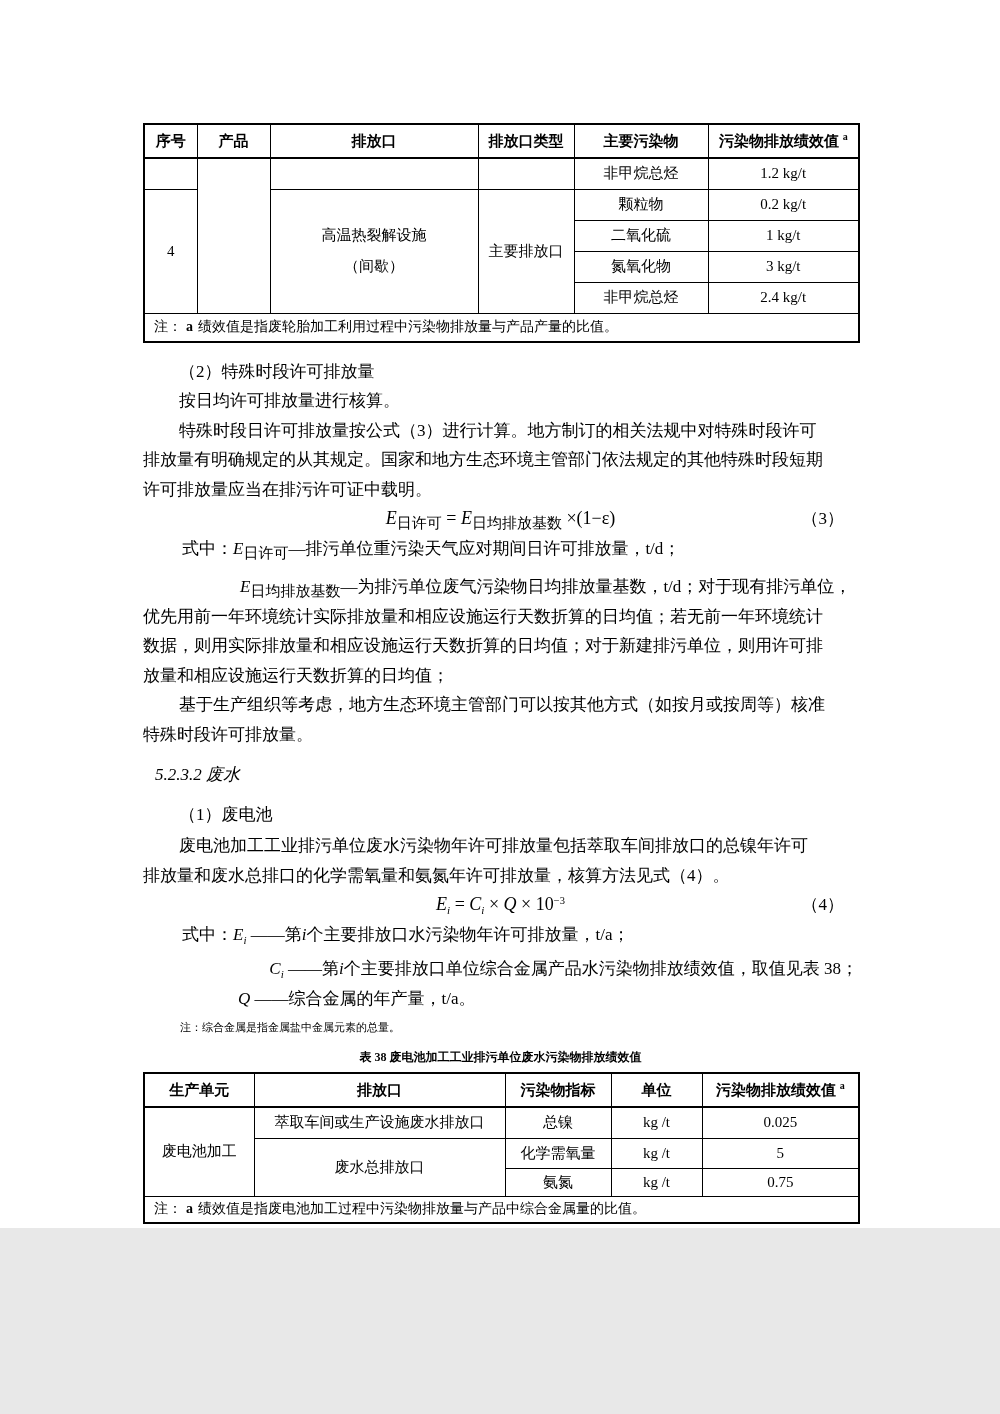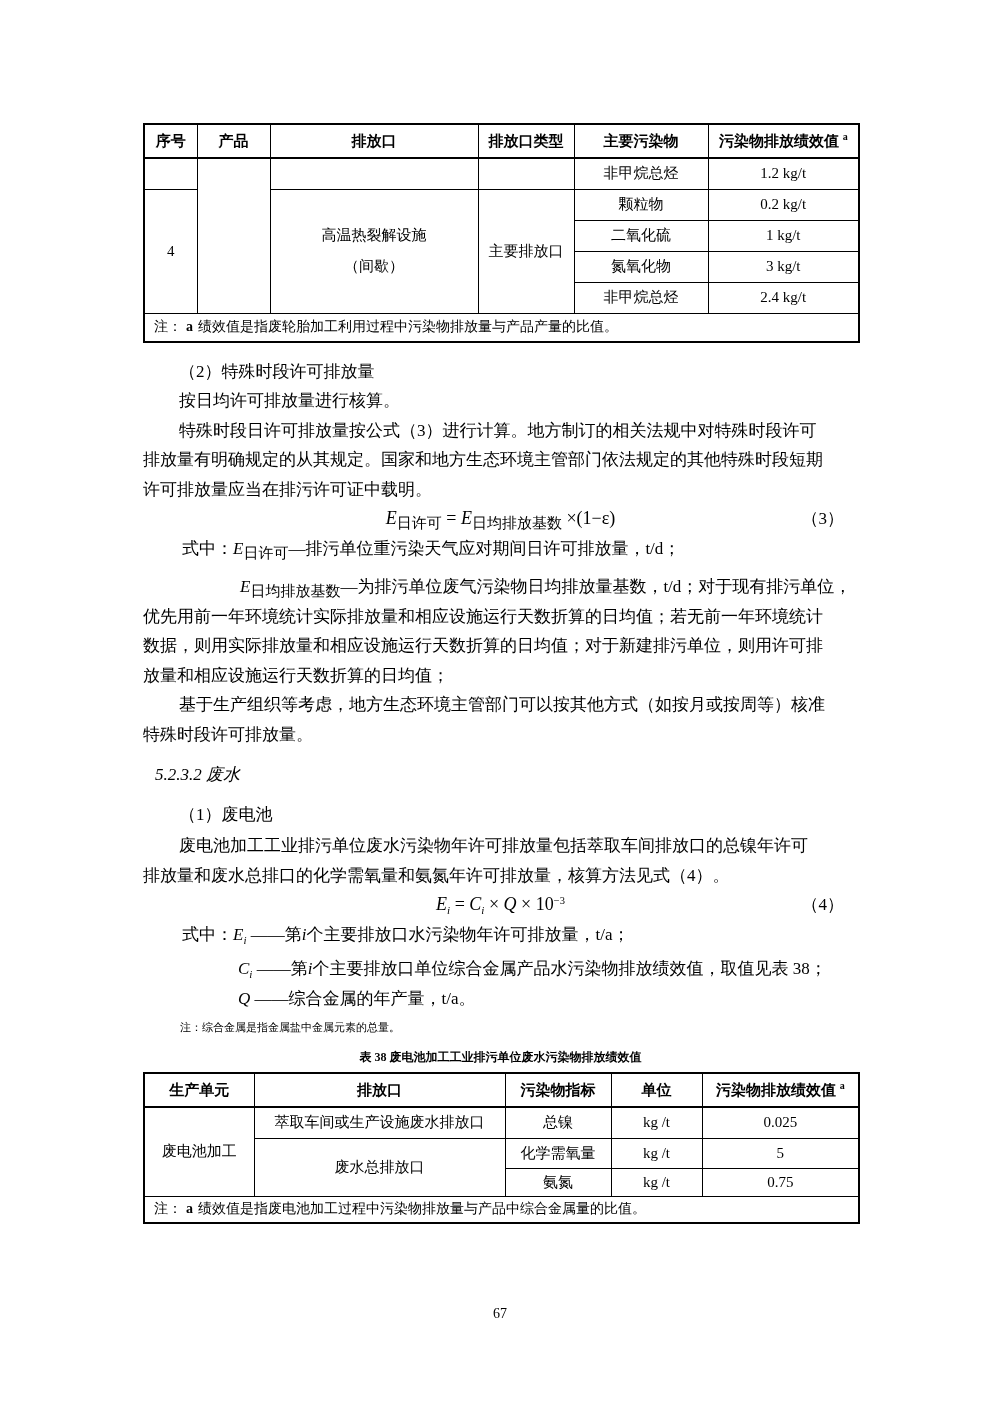--- a/index.html
+++ b/index.html
@@ -1,17 +1,17 @@
 <!DOCTYPE html>
 <html><head>
 <meta charset="utf-8">
 <style>
   html,body { margin:0; padding:0; background:#e8e8e8; }
   .page {
-    position:relative; width:1000px; height:1414px; margin:0 auto;
+    position:relative; width:1000px; height:1228px; margin:0 auto;
     background:#ffffff; color:#000;
     font-family:"Liberation Serif","DejaVu Serif",serif;
     overflow:hidden;
   }
   .content { position:absolute; left:143px; top:0; width:715px; }
 
   
   table { border-collapse:collapse; table-layout:fixed; width:715px;
           border:2px solid #000; font-size:15px; }
   th, td { border:1px solid #000; text-align:center; vertical-align:middle;
@@ -30,21 +30,21 @@
   
   .bodytext { margin-top:14px; font-size:17px; }
   .bl { line-height:29.5px; white-space:nowrap; }
   .ind2   { padding-left:36px; }
   .sec    { padding-left:12px;font-style:italic; }
   .expl1  { padding-left:39px; }
   .expl2  { padding-left:97px; }
   .eps    { padding-left:84px; }
   .expcq  { padding-left:95px; }
   .smallnote { padding-left:37px; font-size:11px; }
-  .m2 { margin-top:2px; } .m5 { margin-top:5px; } .m9 { margin-top:9px; }
+  .m2 { margin-top:2px; } .m5 { margin-top:5px;text-align:right; } .m9 { margin-top:9px; }
   .m10 { margin-top:10px; } .m11 { margin-top:11px; }
 
   
   .formula { position:relative; text-align:center; line-height:29.5px;
              font-size:18px; white-space:nowrap; }
   .formula .num { position:absolute; right:14px; top:0; font-size:17px; }
   .sym { font-style:italic; font-family:"Liberation Serif","DejaVu Serif",serif; }
   sub.cn { font-size:15px; vertical-align:-4px; line-height:0; font-style:normal; }
   sub.it { font-size:11px; vertical-align:-4px; line-height:0; font-style:italic; }
   sup.exp { font-size:10.5px; vertical-align:6px; line-height:0; }

